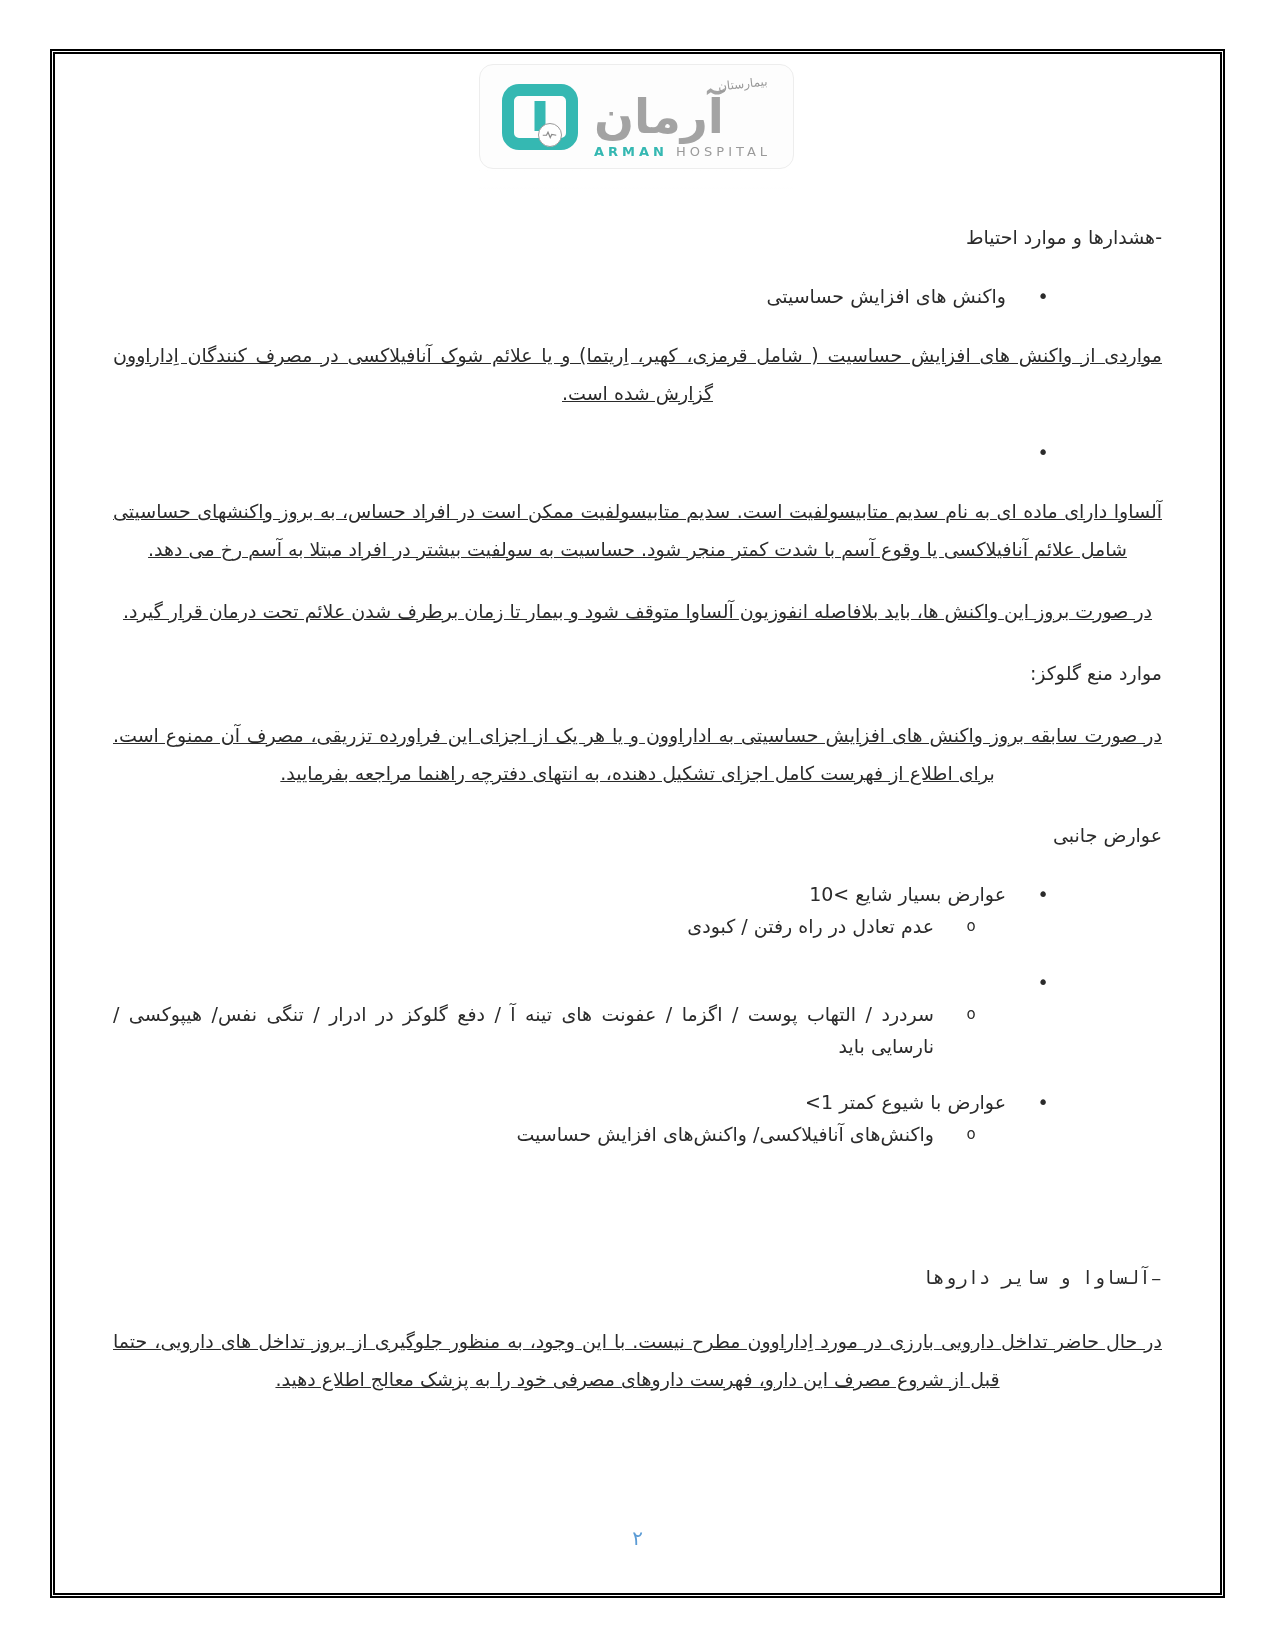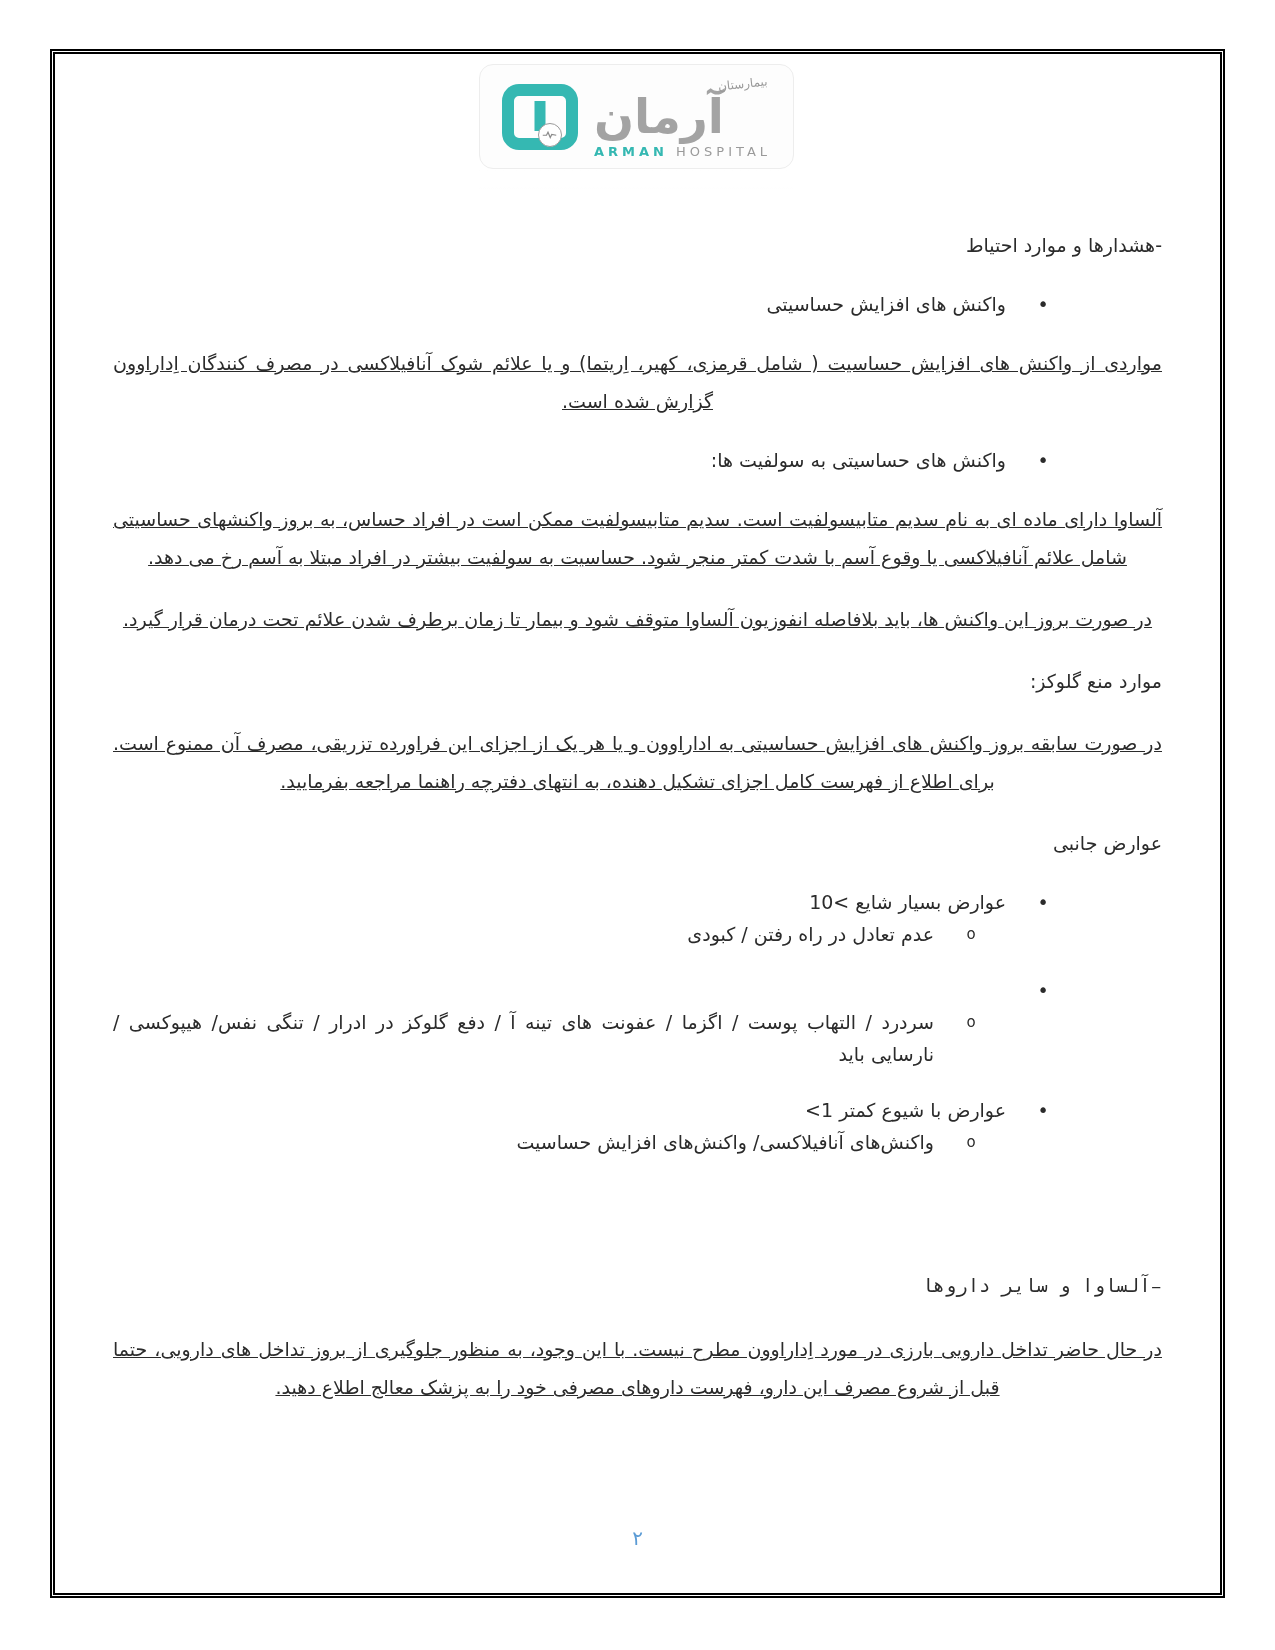--- a/index.html
+++ b/index.html
@@ -25,21 +25,21 @@
   .logo-hospital-fa{position:absolute;top:2px;right:4px;font-size:12px;color:#9a9a9a;transform:rotate(-6deg);}
   .logo-en{margin-top:1px;font-size:13px;letter-spacing:4px;white-space:nowrap;}
   .logo-en .en1{color:var(--teal,#35b8b2);font-weight:700;}
   .logo-en .en2{color:#9a9a9a;font-weight:400;}
   .logo-reflection{position:absolute;left:366px;top:110px;width:315px;height:42px;overflow:hidden;opacity:.22;}
   .reflect-fade{position:absolute;inset:0;background:linear-gradient(to bottom,rgba(255,255,255,.45),#fff 85%);}
 
   
   .article{font-size:19px;}
   .block{margin-top:24px;}
-  .first{margin-top:16px;}
+  .first{margin-top:8px;}
   .heading,.heading2{line-height:38px;text-align:right;}
   .para{line-height:38px;text-align:justify;text-align-last:center;text-decoration:underline;}
   .bullet1,.bullet2{display:flex;line-height:32px;text-align:right;}
   .bullet1{padding-right:110px;}
   .bullet2{padding-right:182px;margin-top:0;}
   .marker{flex:0 0 18px;margin-left:28px;text-align:center;}
   .bullet2 .marker{font-size:15px;}
   .bullet2 .btext{text-align:justify;}
   .btext{flex:1 1 auto;}
   .big-gap{margin-top:110px;font-family:Liberation Mono, monospace;}
@@ -85,21 +85,20 @@
 
         <div class="block bullet1">
           <span class="marker">•</span>
           <span class="btext">واکنش های افزایش حساسیتی</span>
         </div>
 
         <div class="block para">مواردی از واکنش های افزایش حساسیت ( شامل قرمزی، کهیر، اِریتما) و یا علائم شوک آنافیلاکسی در مصرف کنندگان اِداراوون گزارش شده است.</div>
 
         <div class="block bullet1">
           <span class="marker">•</span>
-          <span class="btext">واکنش های حساسیتی به سولفیت ها:</span>
         </div>
 
         <div class="block para">آلساوا دارای ماده ای به نام سدیم متابیسولفیت است. سدیم متابیسولفیت ممکن است در افراد حساس، به بروز واکنشهای حساسیتی شامل علائم آنافیلاکسی یا وقوع آسم با شدت کمتر منجر شود. حساسیت به سولفیت بیشتر در افراد مبتلا به آسم رخ می دهد.</div>
 
         <div class="block para">در صورت بروز این واکنش ها، باید بلافاصله انفوزیون آلساوا متوقف شود و بیمار تا زمان برطرف شدن علائم تحت درمان قرار گیرد.</div>
 
         <div class="block heading2">موارد منع گلوکز:</div>
 
         <div class="block para">در صورت سابقه بروز واکنش های افزایش حساسیتی به اداراوون و یا هر یک از اجزای این فراورده تزریقی، مصرف آن ممنوع است. برای اطلاع از فهرست کامل اجزای تشکیل دهنده، به انتهای دفترچه راهنما مراجعه بفرمایید.</div>
 

